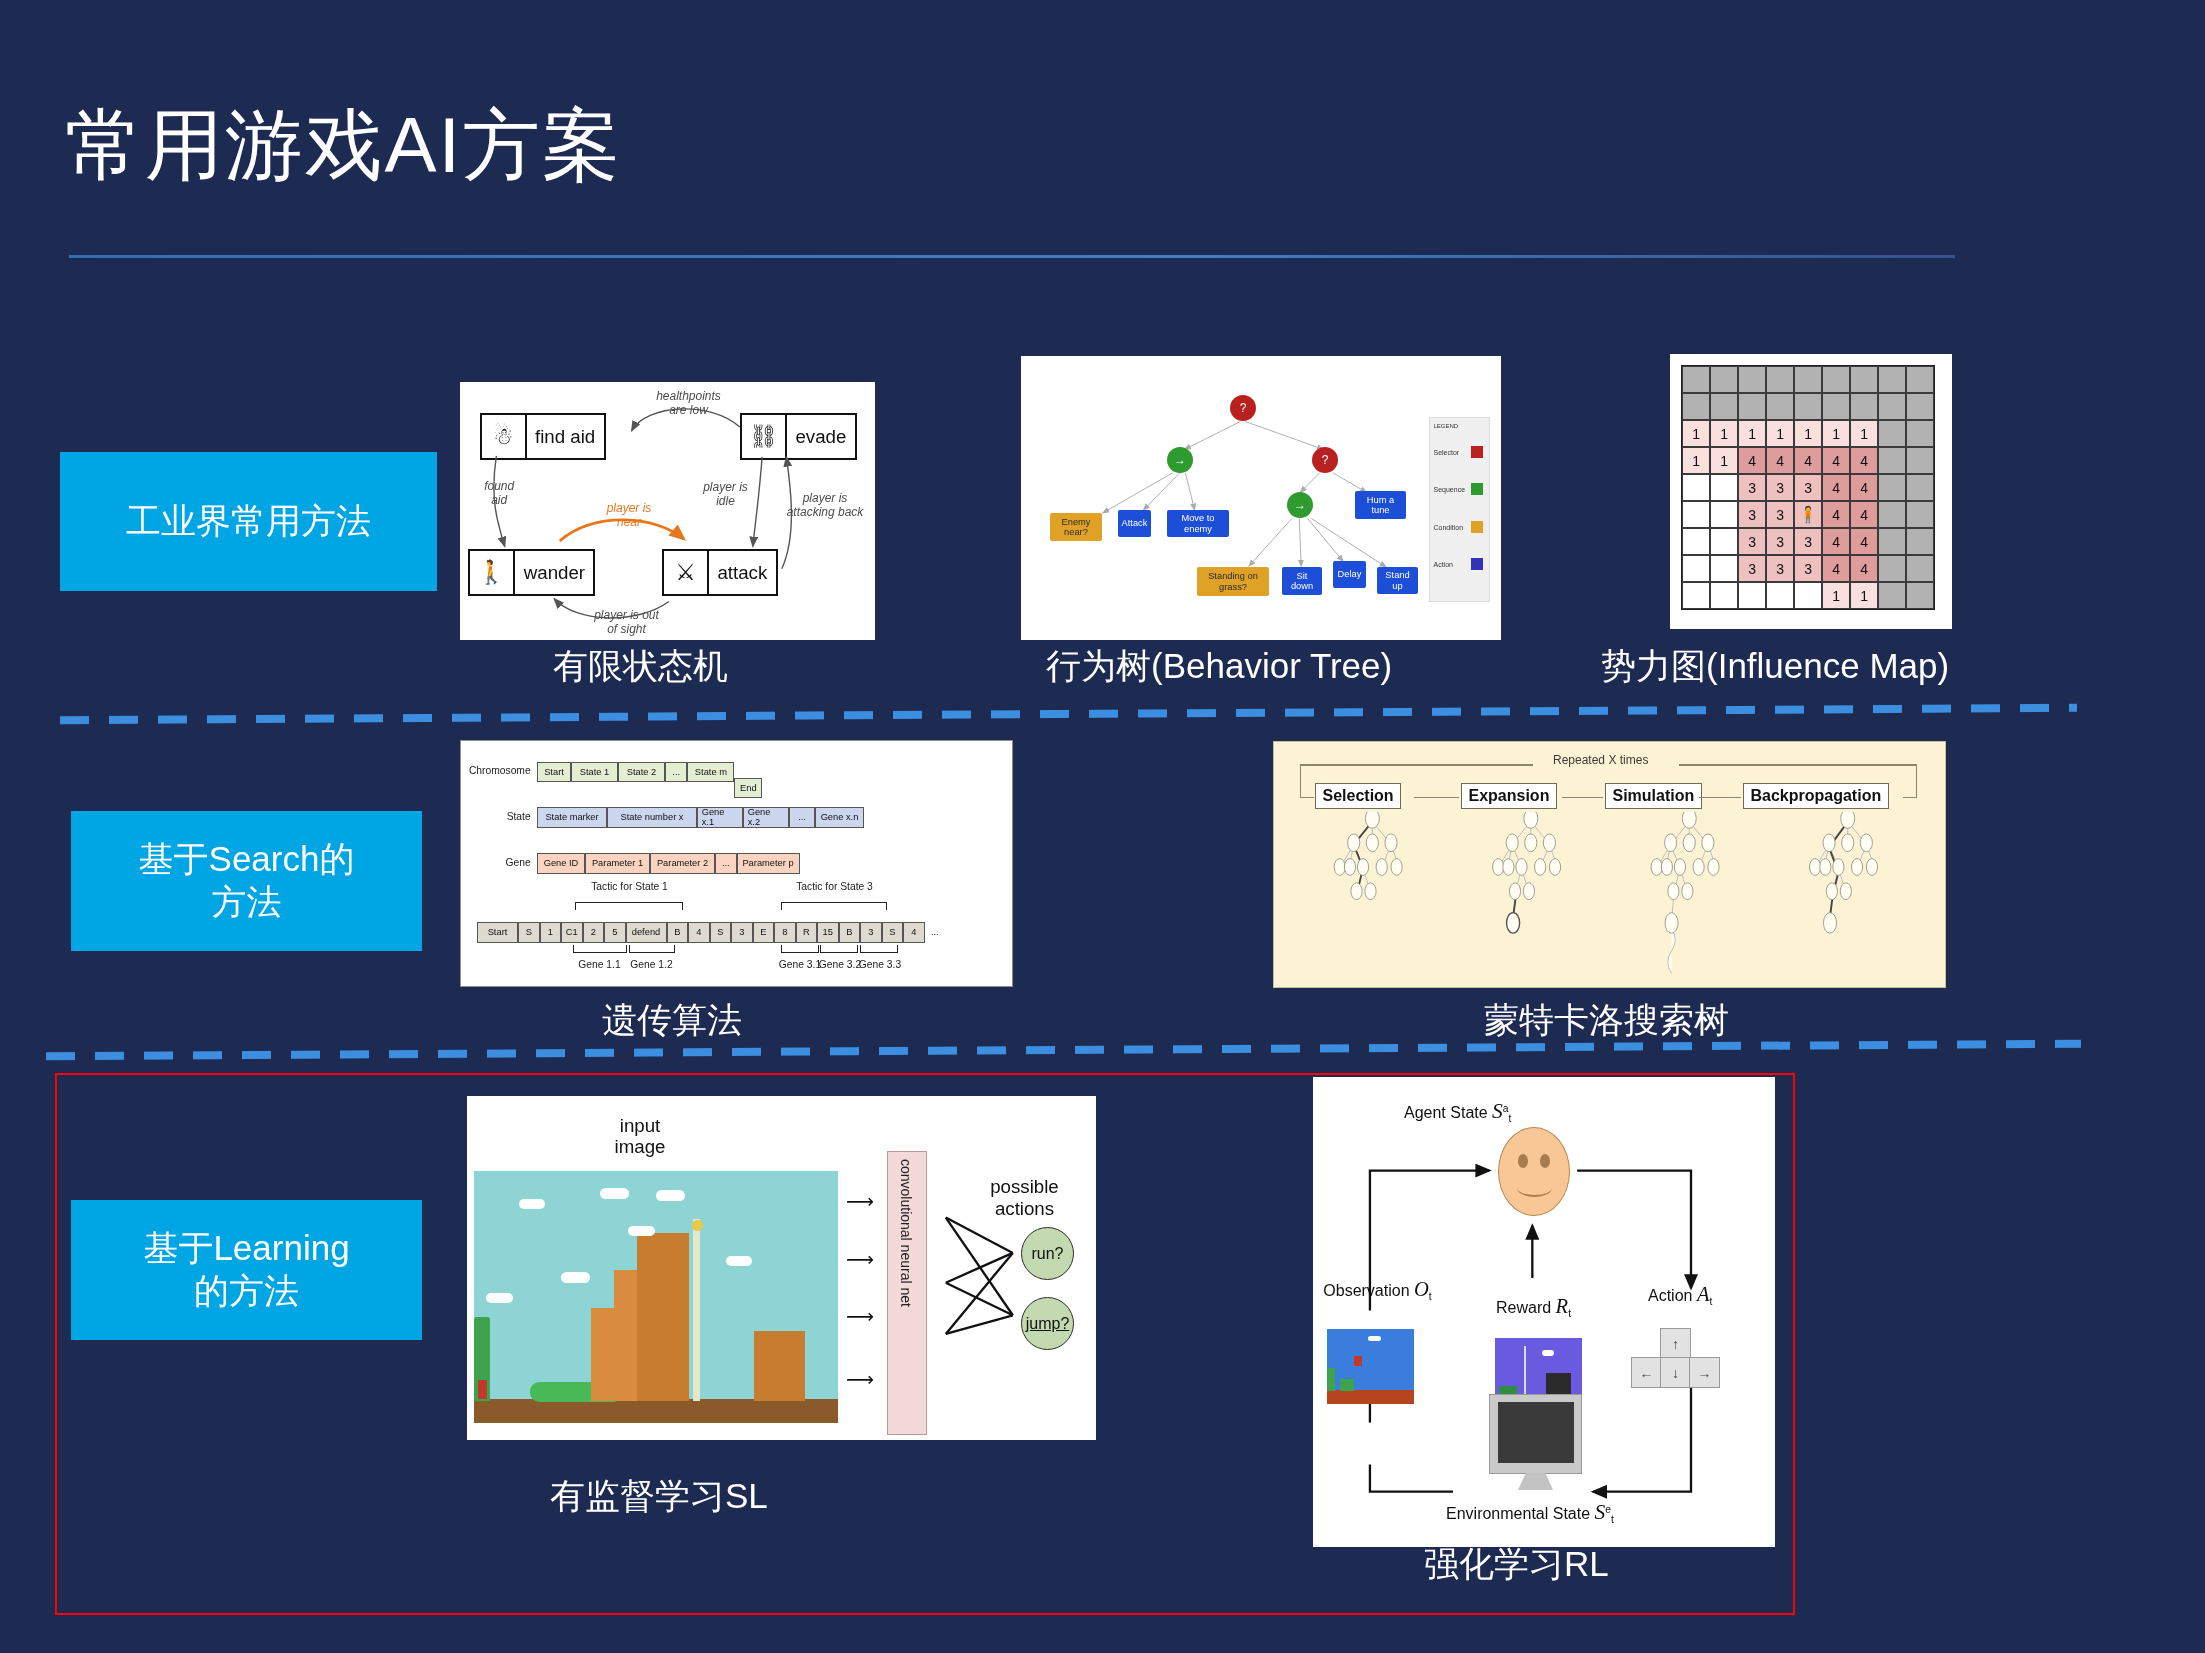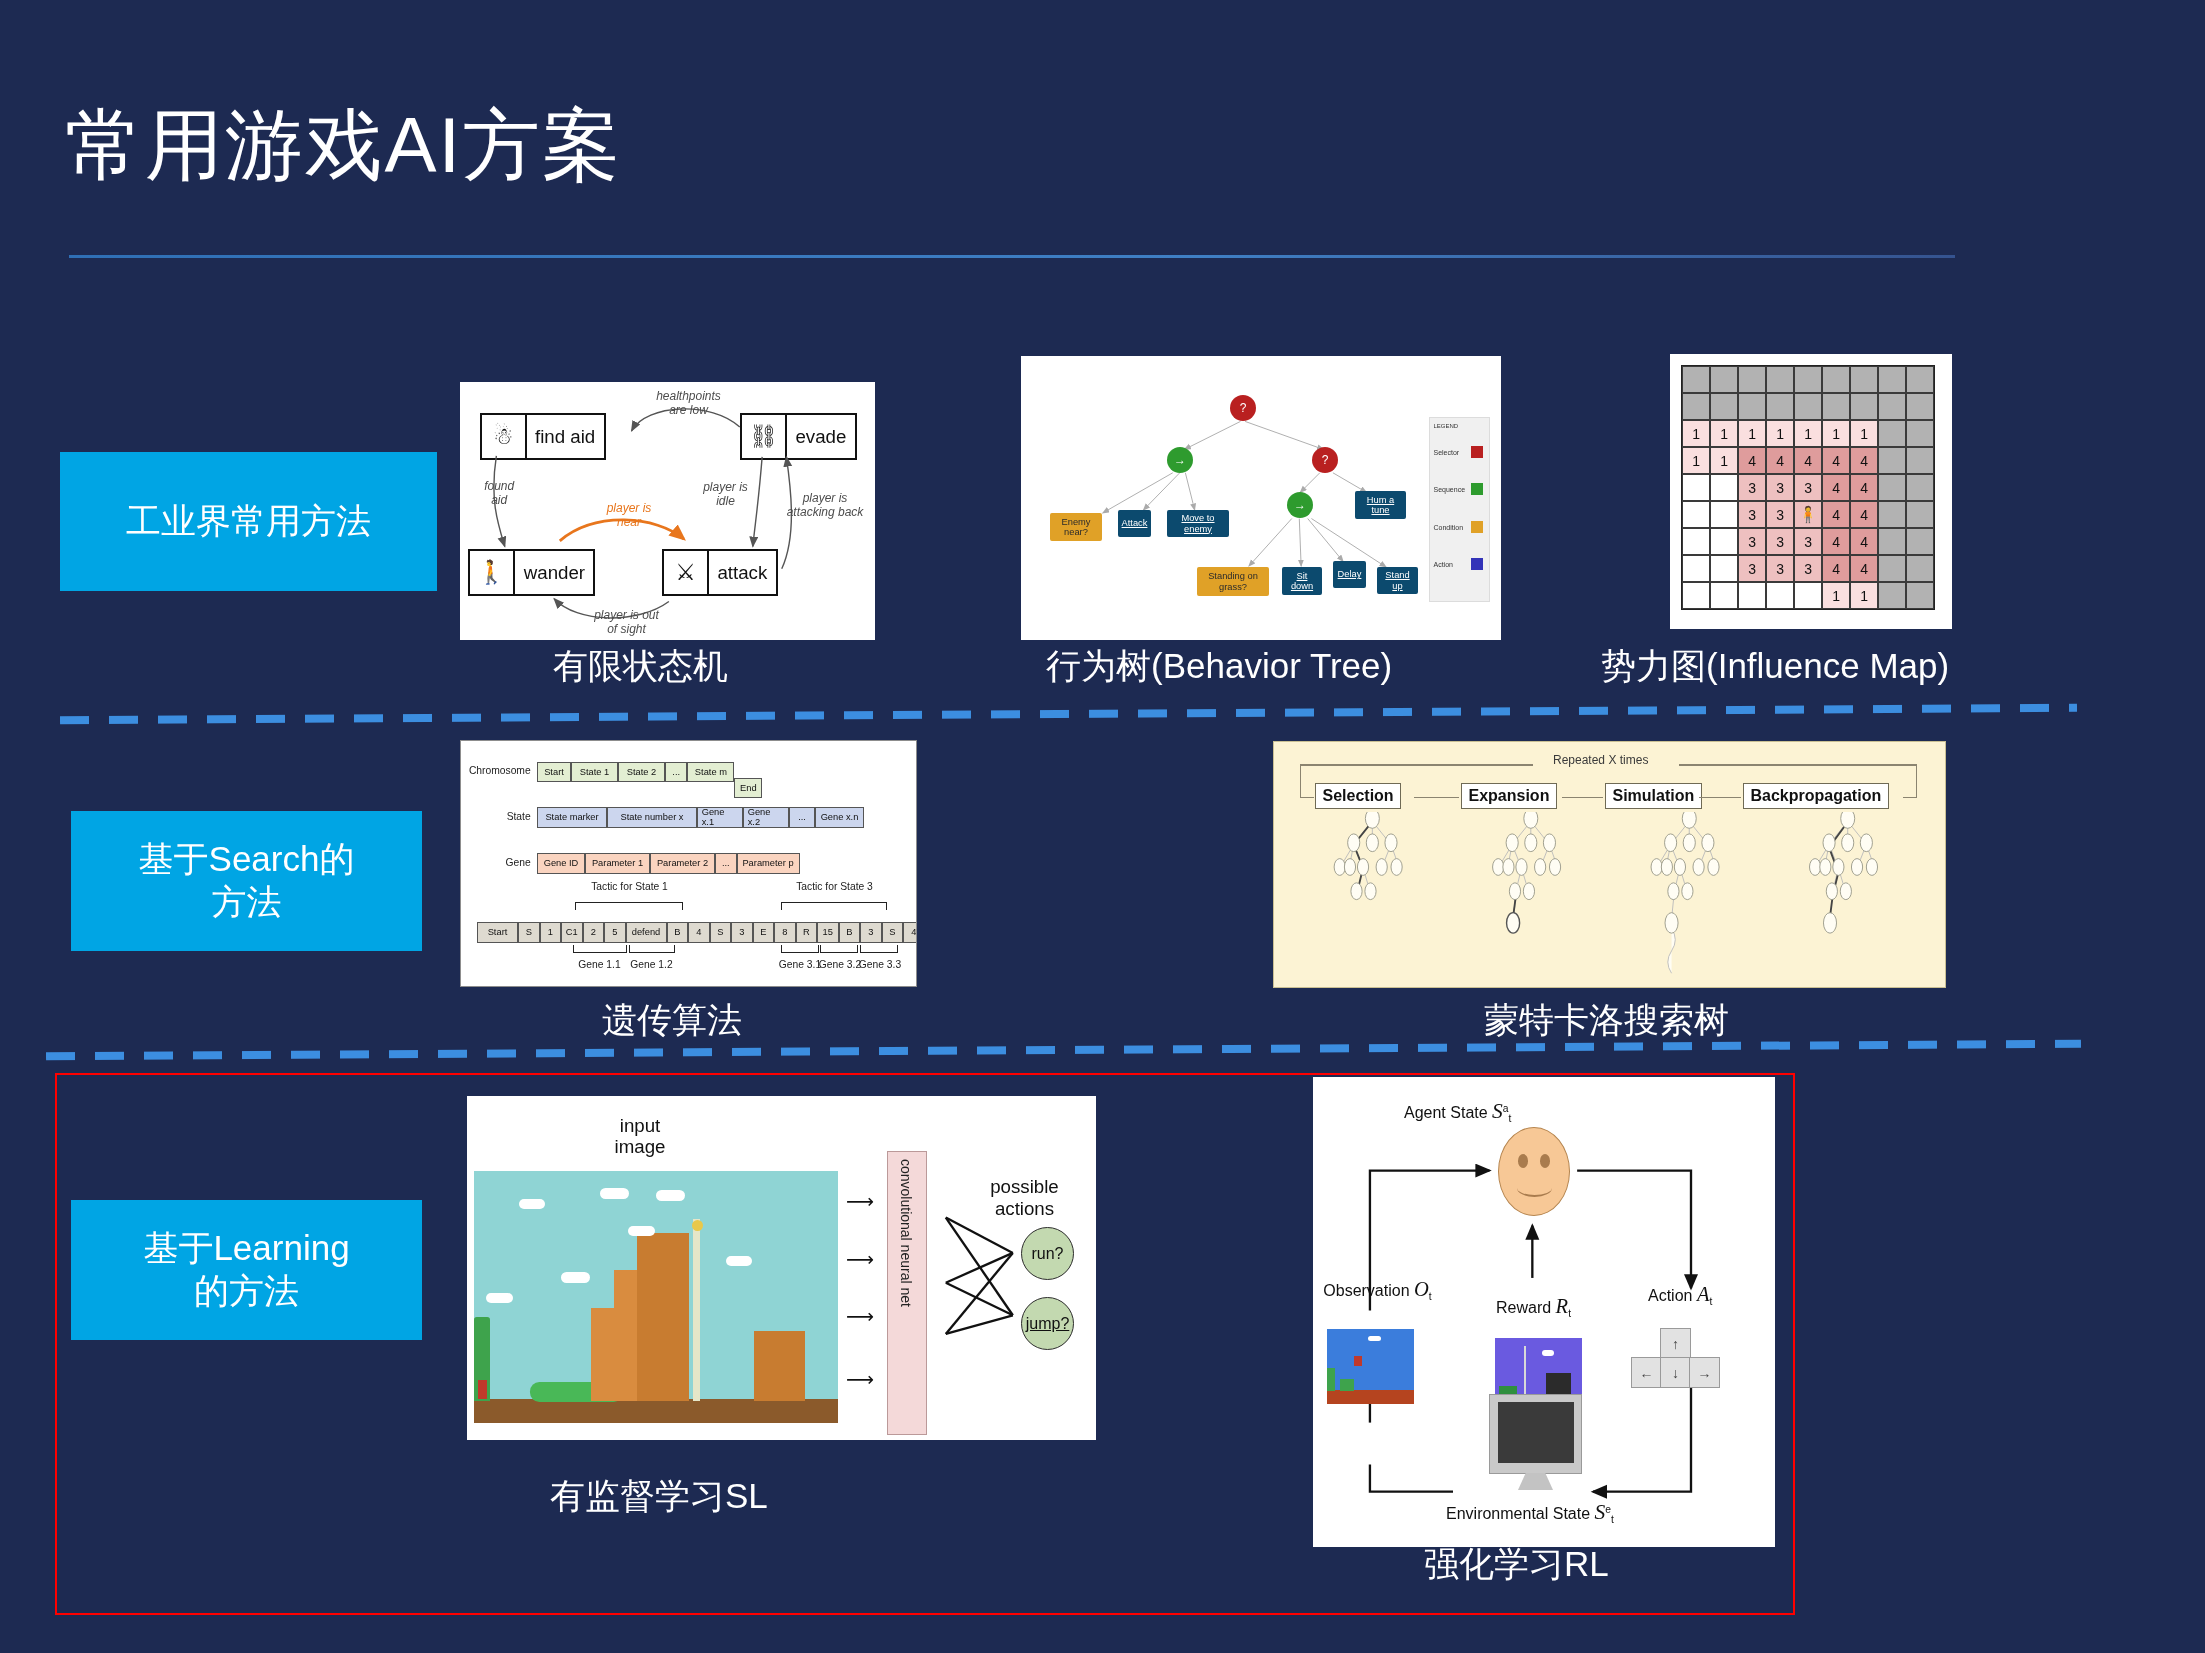--- a/index.html
+++ b/index.html
@@ -53,42 +53,42 @@
   
   #bt{left:1021px;top:356px;width:480px;height:284px;}
   .bt-circ{position:absolute;width:26px;height:26px;border-radius:50%;
            display:flex;align-items:center;justify-content:center;
            color:#fff;font-size:12px;}
   .bt-sel{background:#b92020;}
   .bt-seq{background:#2e9b2e;}
   .bt-box{position:absolute;border-radius:1.9px;color:#fff;font-size:9.3px;
           display:flex;align-items:center;justify-content:center;text-align:center;
           padding:1.9px 2.8px;box-sizing:border-box;line-height:1.1;}
-  .bt-act{background:#0c4a6e;text-decoration:underline;}
+  .bt-act{background:#1d4ed8;}
   .bt-cond{background:#e0a127;color:#2b2b2b;}
   .bt-legend{position:absolute;right:11.2px;top:61px;width:59px;height:183px;
              background:#f0f0f0;border:0.5px solid #dcdcdc;}
   .bt-legend .lt{position:absolute;left:3.7px;font-size:7px;color:#333;}
   .bt-legend .sw{position:absolute;right:5.6px;width:12px;height:12px;}
 
   
   #imap{left:1670px;top:354px;width:282px;height:275px;padding:6.5px;}
   .imap-grid{position:absolute;left:11.2px;top:11.2px;display:grid;
              grid-template-columns:repeat(9,28px);grid-template-rows:repeat(9,27px);
              border:1.4px solid #222;}
   .imap-cell{border:0.9px solid #3a3a3a;display:flex;align-items:center;
              justify-content:center;font-size:14px;color:#111;box-sizing:border-box;
              background:#fff;}
   .c-gray{background:#b2b2b2;}
   .c-p1{background:#fadfdf;}
   .c-p3{background:#eec0c0;}
   .c-p4{background:#df9c9c;}
 
   
-  #ga{left:460px;top:740px;width:457px;height:247px;border:1.4px solid #8d8d8d;padding:0;}
+  #ga{left:460px;top:740px;width:553px;height:247px;border:1.4px solid #8d8d8d;padding:0;}
   .ga-row{position:absolute;display:flex;align-items:stretch;}
   .ga-lbl{position:absolute;font-size:10.3px;color:#222;text-align:right;}
   .ga-cell{border:0.9px solid #555;display:flex;align-items:center;justify-content:center;
            font-size:9.3px;color:#111;box-sizing:border-box;height:20.5px;padding:0 3.7px;}
   .ga-green{background:#e3eed2;}
   .ga-blue{background:#ccd6ee;}
   .ga-pink{background:#fad4c0;}
   .ga-gray{background:#dedad0;}
   .ga-note{position:absolute;font-size:10.3px;color:#222;text-align:center;}
   .ga-brace{position:absolute;border-top:1.4px solid #222;height:6.5px;

